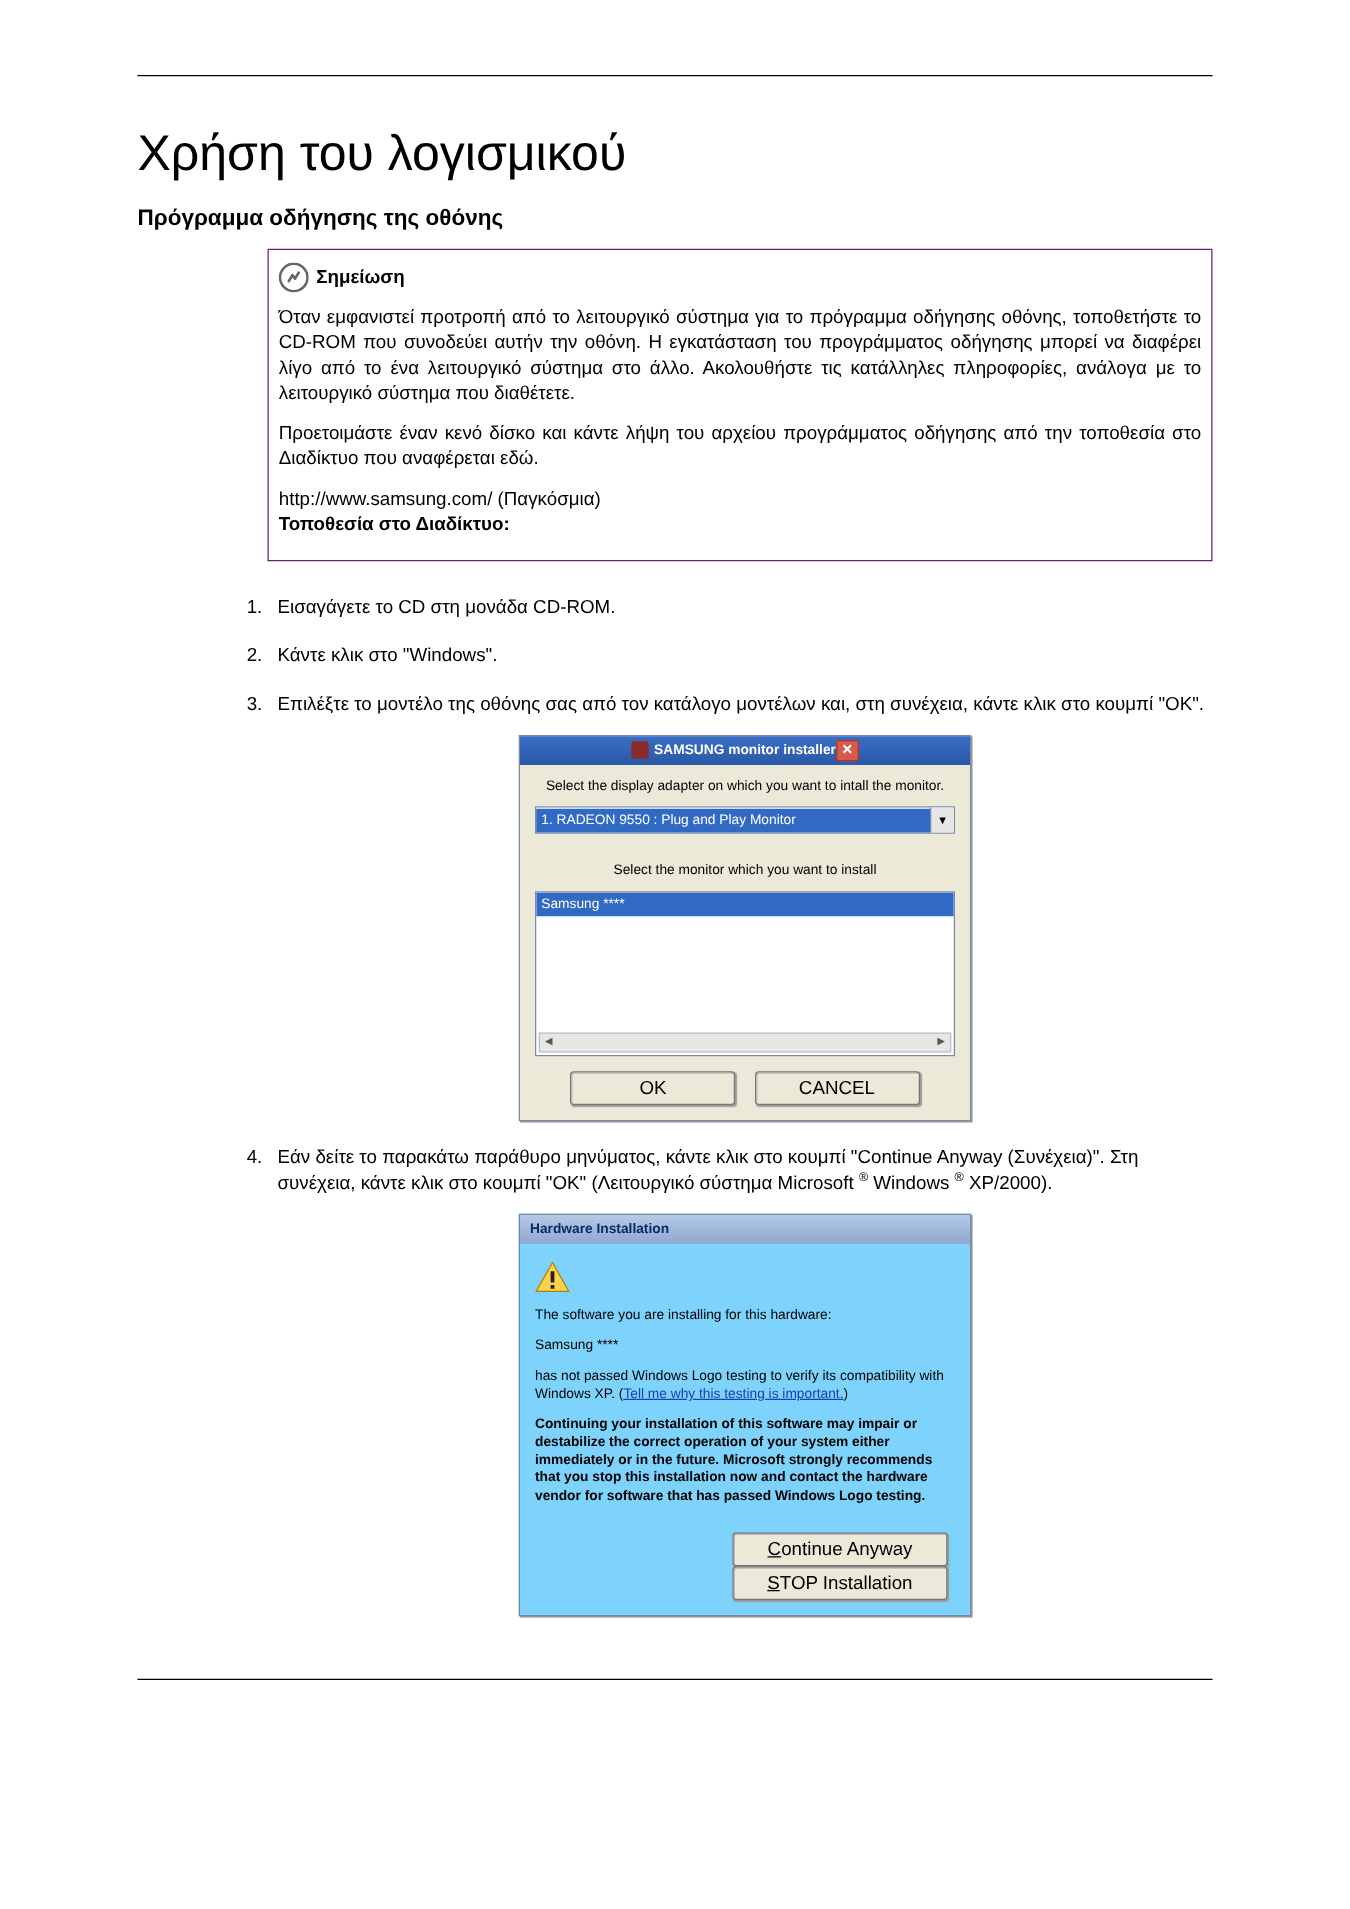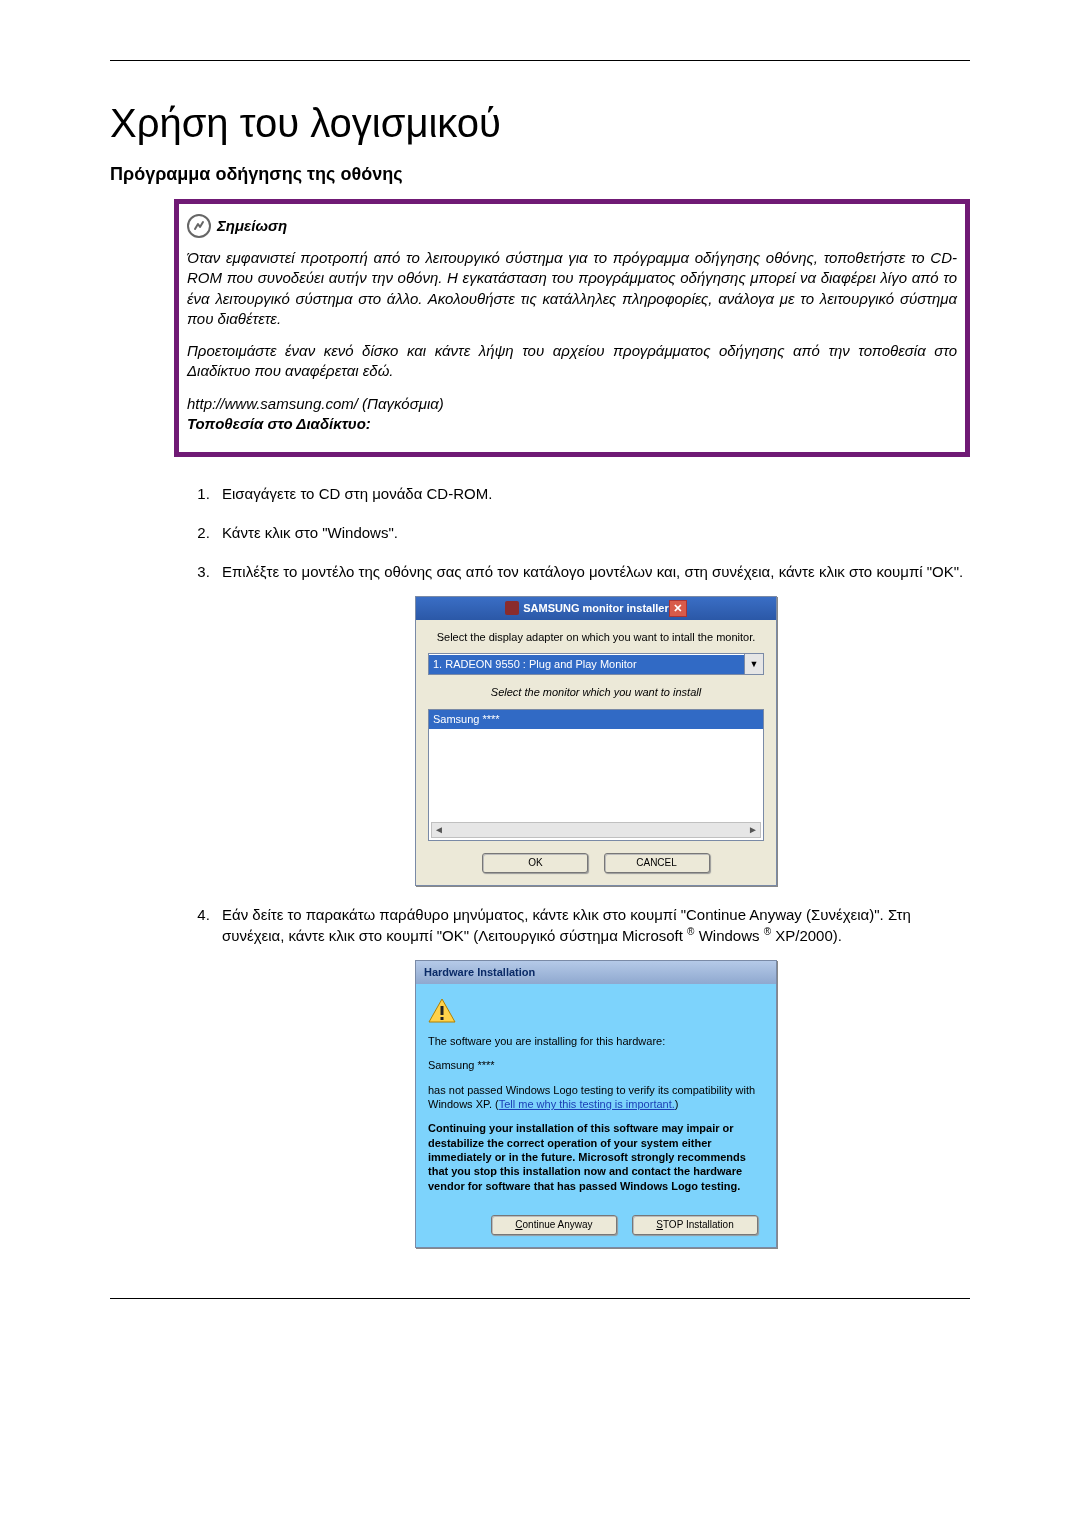--- a/index.html
+++ b/index.html
@@ -23,26 +23,25 @@
     font-size: 40px;
     font-weight: 400;
     margin: 0 0 18px 0;
   }
   h2 {
     font-size: 18px;
     font-weight: 700;
     margin: 0 0 14px 0;
   }
   .note-box {
-    border: 5px solid #701a75;
-    margin-left: 64px;
+    border: 1px solid #701a75;
+    margin-left: 104px;
     padding: 10px 8px;
     font-size: 15px;
     line-height: 1.35;
-    font-style: italic;
   }
   .note-title-row {
     display: flex;
     align-items: center;
     gap: 6px;
     margin-bottom: 10px;
   }
   .note-icon {
     width: 24px;
     height: 24px;
@@ -148,26 +147,26 @@
     padding:0 2px;
     color:#555;
   }
   .dlg1-btns {
     text-align:center;
     margin-top:12px;
   }
   .win-btn {
     display:inline-block;
     min-width:76px;
-    padding:2px 14px;
+    padding:2px 27px;
     background:#ece9d8;
     border:1px solid #777;
     border-radius:3px;
     box-shadow:1px 1px 0 #bbb inset, 1px 1px 1px #999;
-    font-size:10px;
+    font-size:15px;
     text-align:center;
     margin:0 6px;
   }
 
   
   .dlg2 {
     display:inline-block;
     width:360px;
     border:1px solid #7a8aa6;
     background:#7dd3fc;
@@ -250,21 +249,21 @@
               <span class="close-btn">✕</span>
             </div>
             <div class="dlg1-body">
               <div class="dlg1-label-center">Select the display adapter on which you want to intall the monitor.</div>
               <div class="dlg1-select-row">
                 <span class="txt">
                     <span class="dlg1-select-highlight" style="flex:1;">1. RADEON 9550 : Plug and Play Monitor</span>
                   </span>
                 <span class="dd">▼</span>
               </div>
-              <div class="dlg1-label-center" style="margin-top:10px;font-style:italic;">Select the monitor which you want to install</div>
+              <div class="dlg1-label-center" style="margin-top:22px;">Select the monitor which you want to install</div>
               <div class="dlg1-list">
                 <div class="dlg1-list-item">Samsung ****</div>
                 <div class="dlg1-scroll">
                   <span>◄</span>
                   <span>►</span>
                 </div>
               </div>
               <div class="dlg1-btns">
                 <span class="win-btn">OK</span>
                 <span class="win-btn">CANCEL</span>

